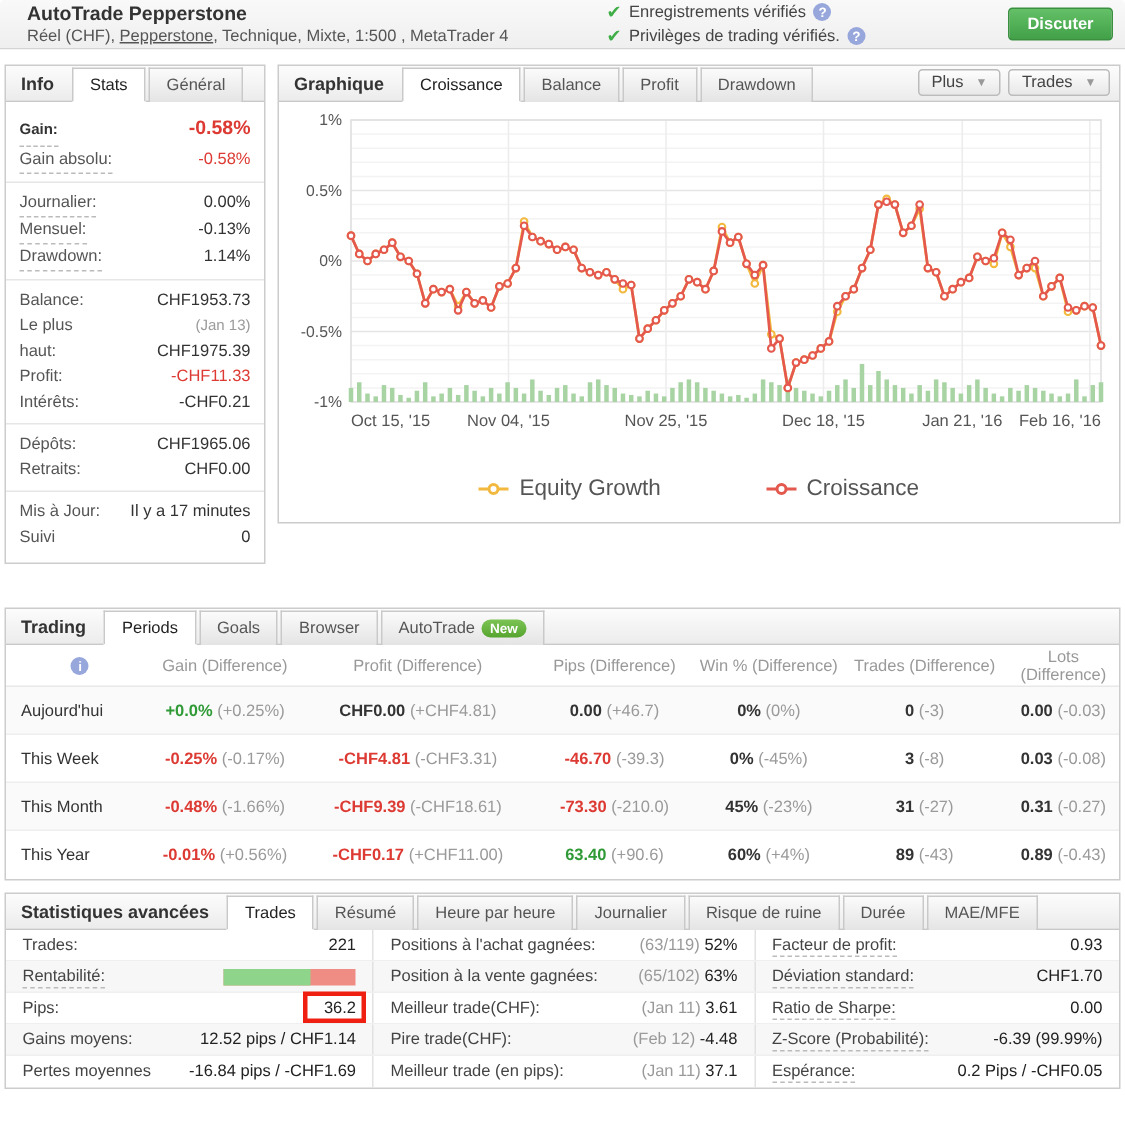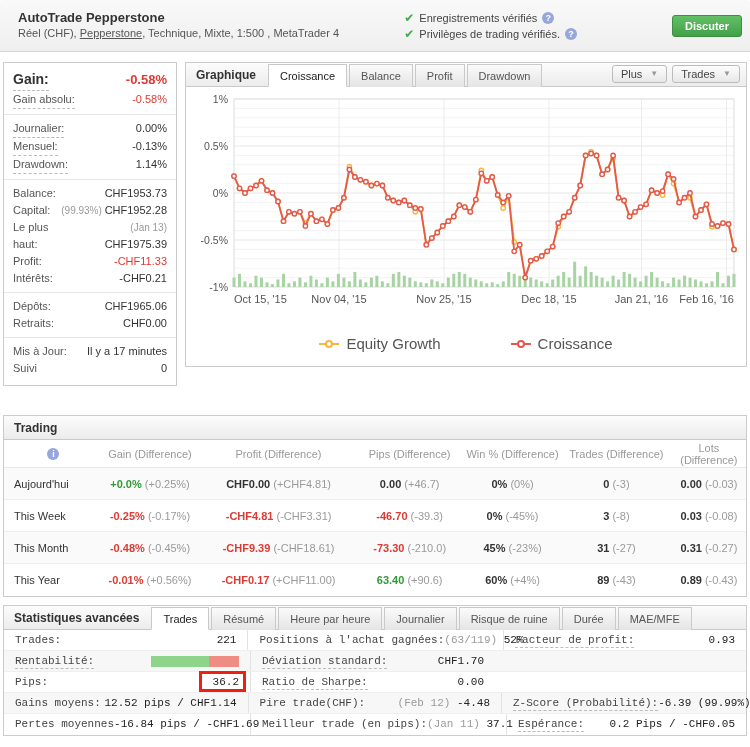--- a/index.html
+++ b/index.html
@@ -4,21 +4,21 @@
 <style>
   * { box-sizing: border-box; margin: 0; padding: 0; }
   html,body { background:#fff; }
   body {
     width: 750px; height: 747px;
     font-family: "Liberation Sans", "DejaVu Sans", sans-serif;
     font-size: 11px; color:#444; position: relative; overflow: hidden;
   }
   
   .top-header {
-    height: 52px; display:flex; align-items:center;
+    height: 33px; display:flex; align-items:center;
     background: linear-gradient(#f9f9f9,#efefef);
     border-bottom: 1px solid #d4d4d4; border-radius: 3px 3px 0 0;
     padding: 16px 8px;
   }
   .th-left { flex:1; padding-left:10px; }
   .th-title { font-size:13px; font-weight:bold; color:#333; line-height:16px; }
   .th-sub { font-size:11px; color:#555; line-height:15px; }
   .th-sub .lnk { text-decoration:underline; color:#555; cursor:pointer; }
   .verify { margin-right:95px; }
   .verify-row { display:flex; align-items:center; line-height:16px; color:#444; }
@@ -61,21 +61,21 @@
   .dd-btn .caret { color:#999; font-size:8px; }
   
   .sidebar { width:176px; }
   .sb-body { padding:6px 0 8px; }
   .sb-row { display:flex; justify-content:space-between; align-items:baseline; padding:0 9px; line-height:17px; }
   .sb-row .lbl { color:#555; }
   .sb-row .lbl.dashed { border-bottom:1px dashed #bbb; }
   .sb-row .val { color:#333; text-align:right; }
   .sb-row .val .pfx { color:#9a9a9a; font-size:10px; }
   .sb-row.gain-row { line-height:21px; }
-  .sb-row.gain-row .lbl { font-weight:bold; font-size:14px; color:#333; }
+  .sb-row.gain-row .lbl { font-weight:bold; font-size:10px; color:#333; }
   .sb-row.gain-row .val { font-weight:bold; font-size:13px; }
   .red { color:#dd3a33 !important; }
   .sb-div { border-top:1px solid #e6e6e6; margin:5px 0; }
   
   .chart-panel { flex:1; }
   .chart-body { padding:6px 2px 4px; }
   .legend { display:flex; justify-content:center; gap:70px; padding:8px 0 10px; }
   .legend-item { display:flex; align-items:center; gap:7px; color:#555; font-size:15px; cursor:pointer; }
   .lg-marker { position:relative; width:20px; height:8px; }
   .lg-marker .line { position:absolute; left:0; right:0; top:3px; height:2px; }
@@ -90,21 +90,21 @@
   .t-row:last-child { border-bottom:none; }
   .t-cell { text-align:center; white-space:nowrap; }
   .t-cell.period { text-align:left; padding-left:10px; color:#333; }
   .t-cell .main { font-weight:bold; color:#333; }
   .t-cell .main.neg { color:#dd3a33; }
   .t-cell .main.pos { color:#2f9a36;text-align:right; }
   .t-cell .diff { color:#9a9a9a; }
   
   .stats-section { margin-top:8px; }
   .stats-body { }
-  .stat-row { display:flex; height:21px; line-height:21px; border-bottom:1px solid #efefef;font-family:Liberation Mono, monospace; }
+  .stat-row { display:flex; height:21px; line-height:21px; border-bottom:1px solid #efefef; }
   .stat-row:nth-child(even) { background:#f7f7f7; }
   .stat-row:last-child { border-bottom:none; }
   .stat-col { display:flex; justify-content:space-between; padding:0 11px; }
   .stat-col.c1 { width:247px; border-right:1px solid #e2e2e2; }
   .stat-col.c2 { width:256px; border-right:1px solid #e2e2e2; }
   .stat-col.c3 { width:244px; }
   .stat-lbl { color:#444; white-space:nowrap; }
   .stat-lbl.dashed { border-bottom:1px dashed #bbb; align-self:center; line-height:14px; }
   .stat-val { color:#222; white-space:nowrap; text-align:right; }
   .stat-val .pfx { color:#9a9a9a; }
@@ -135,20 +135,31 @@
       <span class="check">✔</span>
       <span>Privilèges de trading vérifiés.</span>
       <span class="qicon">?</span>
     </div>
   </div>
   <button class="btn-discuter">Discuter</button>
 </div>
 
 <div class="main-row">
   <div class="panel sidebar">
+    <div class="tabbar">
+      <span class="tb-title">Info</span>
+      <span id="sidebar-tabs" style="display:flex;align-items:flex-end;">
+          <span class="tab active">
+            <span>Stats</span>
+          </span>
+          <span class="tab">
+            <span>Général</span>
+          </span>
+        </span>
+    </div>
     <div class="sb-body" id="sidebar-body">
         <div class="sb-row gain-row">
           <span class="lbl dashed">Gain:</span>
           <span class="val red">-0.58%</span>
         </div>
         <div class="sb-row">
           <span class="lbl dashed">Gain absolu:</span>
           <span class="val red">-0.58%</span>
         </div>
         <div class="sb-div"></div>
@@ -161,24 +172,20 @@
           <span class="val">-0.13%</span>
         </div>
         <div class="sb-row">
           <span class="lbl dashed">Drawdown:</span>
           <span class="val">1.14%</span>
         </div>
         <div class="sb-div"></div>
         <div class="sb-row">
           <span class="lbl">Balance:</span>
           <span class="val">CHF1953.73</span>
-        </div>
-        <div class="sb-row">
-          <span class="lbl">Capital:</span>
-          <span class="val"><span class="pfx">(99.93%) </span>CHF1952.28</span>
         </div>
         <div class="sb-row">
           <span class="lbl">Le plus haut:</span>
           <span class="val"><span class="pfx">(Jan 13) </span>CHF1975.39</span>
         </div>
         <div class="sb-row">
           <span class="lbl">Profit:</span>
           <span class="val red">-CHF11.33</span>
         </div>
         <div class="sb-row">
@@ -568,20 +575,35 @@
             <span>Croissance</span>
           </div>
         </div>
     </div>
   </div>
 </div>
 
 <div class="section trading-section">
   <div class="tabbar">
     <span class="tb-title">Trading</span>
+    <span id="trading-tabs" style="display:flex;align-items:flex-end;">
+        <span class="tab active">
+          <span>Periods</span>
+        </span>
+        <span class="tab">
+          <span>Goals</span>
+        </span>
+        <span class="tab">
+          <span>Browser</span>
+        </span>
+        <span class="tab">
+          <span>AutoTrade</span>
+          <span class="badge">New</span>
+        </span>
+      </span>
   </div>
   <div class="t-headrow" id="trading-head">
       <div class="t-hcell" style="width: 95px;"><span class="qicon">i</span></div>
       <div class="t-hcell" style="width: 105px;">Gain (Difference)</div>
       <div class="t-hcell" style="width: 155px;">Profit (Difference)</div>
       <div class="t-hcell" style="width: 110px;">Pips (Difference)</div>
       <div class="t-hcell" style="width: 98px;">Win % (Difference)</div>
       <div class="t-hcell" style="width: 112px;">Trades (Difference)</div>
       <div class="t-hcell" style="width: 75px;">Lots (Difference)</div>
     </div>
@@ -599,21 +621,21 @@
         <div class="t-cell period" style="width: 95px;">This Week</div>
         <div class="t-cell" style="width: 105px;"><span class="main neg">-0.25%</span> <span class="diff">(-0.17%)</span></div>
         <div class="t-cell" style="width: 155px;"><span class="main neg">-CHF4.81</span> <span class="diff">(-CHF3.31)</span></div>
         <div class="t-cell" style="width: 110px;"><span class="main neg">-46.70</span> <span class="diff">(-39.3)</span></div>
         <div class="t-cell" style="width: 98px;"><span class="main">0%</span> <span class="diff">(-45%)</span></div>
         <div class="t-cell" style="width: 112px;"><span class="main">3</span> <span class="diff">(-8)</span></div>
         <div class="t-cell" style="width: 75px;"><span class="main">0.03</span> <span class="diff">(-0.08)</span></div>
       </div>
       <div class="t-row">
         <div class="t-cell period" style="width: 95px;">This Month</div>
-        <div class="t-cell" style="width: 105px;"><span class="main neg">-0.48%</span> <span class="diff">(-0.45%)</span></div>
+        <div class="t-cell" style="width: 105px;"><span class="main neg">-0.48%</span> <span class="diff">(-1.66%)</span></div>
         <div class="t-cell" style="width: 155px;"><span class="main neg">-CHF9.39</span> <span class="diff">(-CHF18.61)</span></div>
         <div class="t-cell" style="width: 110px;"><span class="main neg">-73.30</span> <span class="diff">(-210.0)</span></div>
         <div class="t-cell" style="width: 98px;"><span class="main">45%</span> <span class="diff">(-23%)</span></div>
         <div class="t-cell" style="width: 112px;"><span class="main">31</span> <span class="diff">(-27)</span></div>
         <div class="t-cell" style="width: 75px;"><span class="main">0.31</span> <span class="diff">(-0.27)</span></div>
       </div>
       <div class="t-row">
         <div class="t-cell period" style="width: 95px;">This Year</div>
         <div class="t-cell" style="width: 105px;"><span class="main neg">-0.01%</span> <span class="diff">(+0.56%)</span></div>
         <div class="t-cell" style="width: 155px;"><span class="main neg">-CHF0.17</span> <span class="diff">(+CHF11.00)</span></div>
@@ -665,30 +687,38 @@
         <div class="stat-col c3">
           <span class="stat-lbl dashed">Facteur de profit:</span>
           <span class="stat-val">0.93</span>
         </div>
       </div>
       <div class="stat-row">
         <div class="stat-col c1">
           <span class="stat-lbl dashed">Rentabilité:</span>
           <span class="stat-val"><span class="rent-bar"><span class="g" style="width: 66%;"></span></span></span>
         </div>
+        <div class="stat-col c2">
+          <span class="stat-lbl">Position à la vente gagnées:</span>
+          <span class="stat-val"><span class="pfx">(65/102) </span>63%</span>
+        </div>
         <div class="stat-col c3">
           <span class="stat-lbl dashed">Déviation standard:</span>
           <span class="stat-val">CHF1.70</span>
         </div>
       </div>
       <div class="stat-row">
         <div class="stat-col c1">
           <span class="stat-lbl">Pips:</span>
           <span class="stat-val hl">36.2</span>
         </div>
+        <div class="stat-col c2">
+          <span class="stat-lbl">Meilleur trade(CHF):</span>
+          <span class="stat-val"><span class="pfx">(Jan 11) </span>3.61</span>
+        </div>
         <div class="stat-col c3">
           <span class="stat-lbl dashed">Ratio de Sharpe:</span>
           <span class="stat-val">0.00</span>
         </div>
       </div>
       <div class="stat-row">
         <div class="stat-col c1">
           <span class="stat-lbl">Gains moyens:</span>
           <span class="stat-val">12.52 pips / CHF1.14</span>
         </div>

